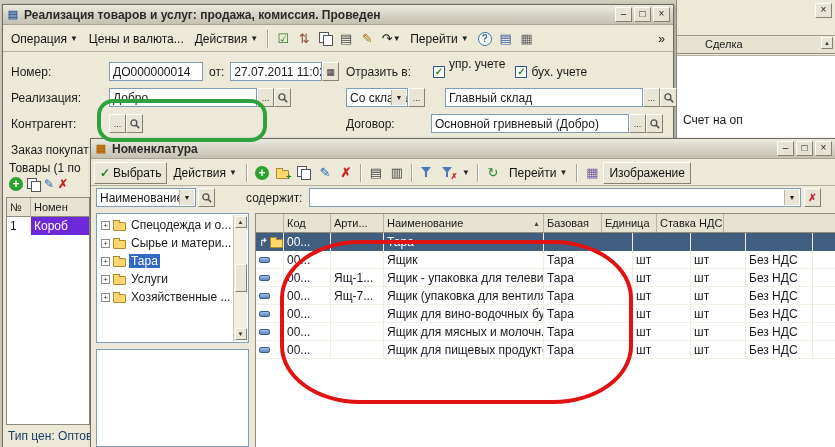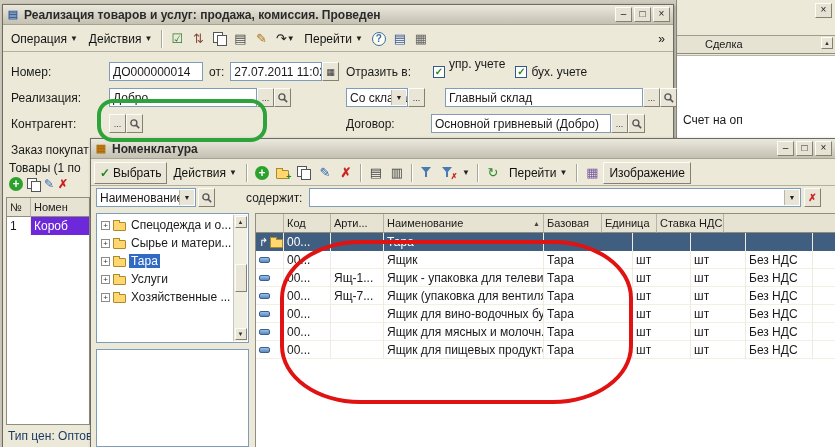--- a/index.html
+++ b/index.html
@@ -77,20 +77,23 @@
       <span class="wbtn">□</span>
       <span class="wbtn">×</span>
     </span>
   </div>
   <div class="toolbar">
     <span class="tbtn">
         <span>Операция</span>
         <span class="arr">▼</span>
       </span>
     <span class="tbtn">
+        <span>Цены и валюта...</span>
+      </span>
+    <span class="tbtn">
         <span>Действия</span>
         <span class="arr">▼</span>
       </span>
     <span class="sep"></span>
     <span class="ic" style="color:#2d7a2d">☑</span>
     <span class="ic" style="color:#8a4b3b">⇅</span>
     <span class="ic">
         <span class="copyic"></span>
       </span>
     <span class="ic" style="color:#4a4a4a">▤</span>
@@ -161,21 +164,21 @@
     <span class="fbtn">...</span>
     <span class="fbtn">
         <svg class="lens" width="12" height="12" viewBox="0 0 16 16">
           <circle cx="6.5" cy="6.5" r="4" fill="none" stroke="#555" stroke-width="1.8"></circle>
           <line x1="9.5" y1="9.5" x2="13.5" y2="13.5" stroke="#555" stroke-width="2.2"></line>
         </svg>
       </span>
   </div>
   <div class="frow" style="left:343px;top:109px">
     <span class="lbl" style="width:85px">Договор:</span>
-    <span class="field" style="width:180px">Основной гривневый (Добро)</span>
+    <span class="field" style="width:198px">Основной гривневый (Добро)</span>
     <span class="fbtn">...</span>
     <span class="fbtn">
         <svg class="lens" width="12" height="12" viewBox="0 0 16 16">
           <circle cx="6.5" cy="6.5" r="4" fill="none" stroke="#555" stroke-width="1.8"></circle>
           <line x1="9.5" y1="9.5" x2="13.5" y2="13.5" stroke="#555" stroke-width="2.2"></line>
         </svg>
       </span>
   </div>
 
   <div class="frow" style="left:8px;top:135px">

